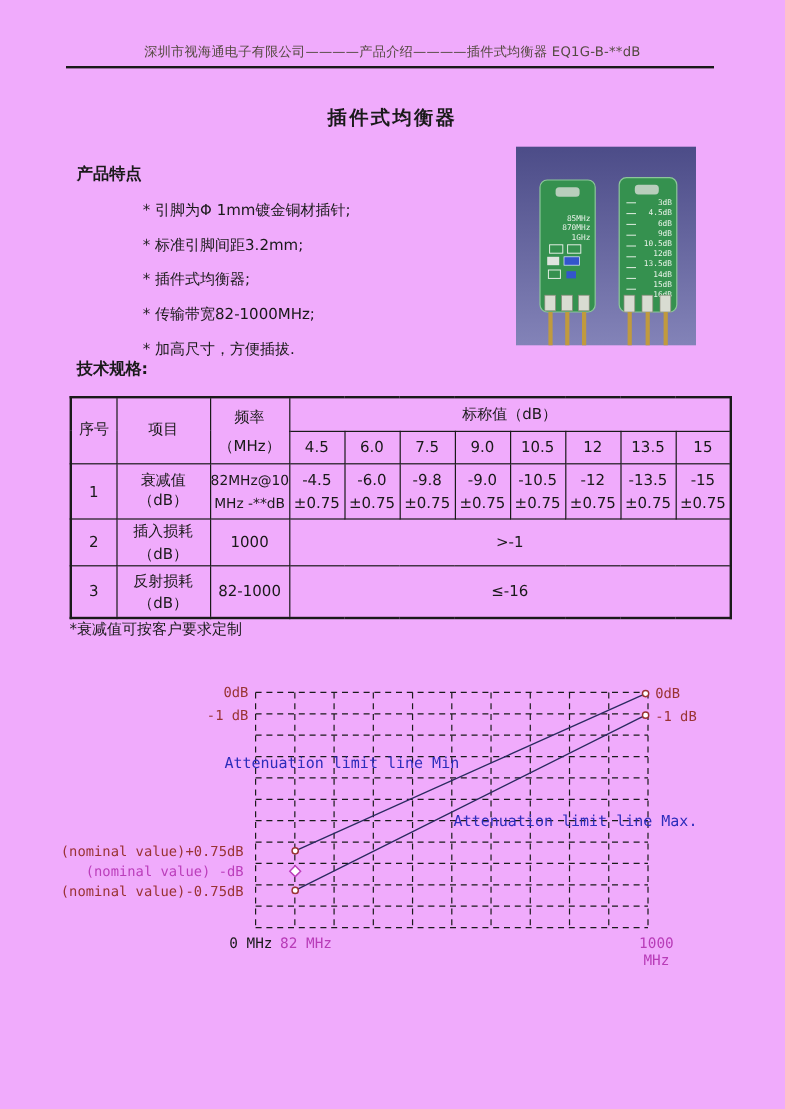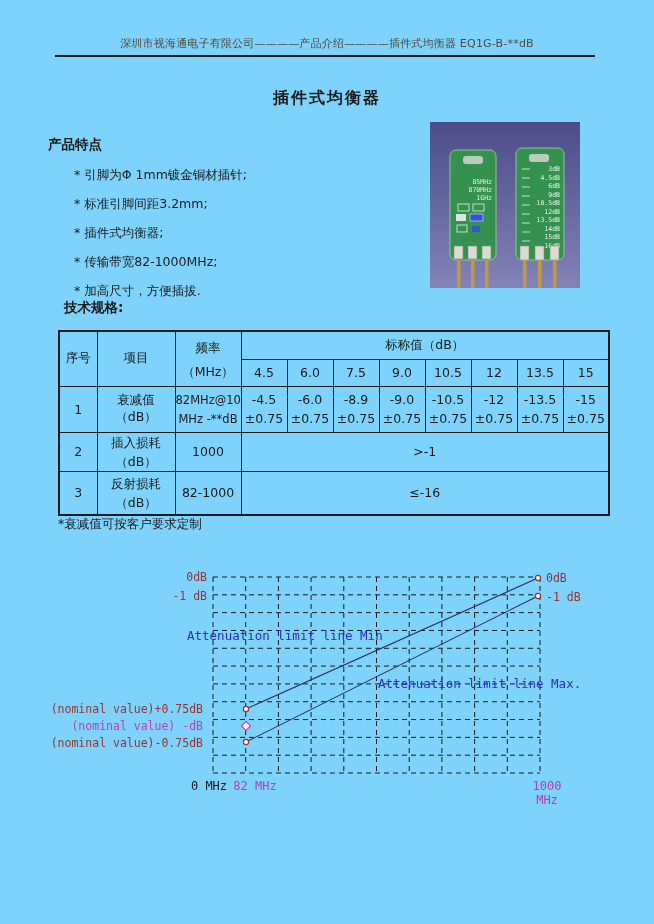--- a/index.html
+++ b/index.html
@@ -1,31 +1,31 @@
 <!DOCTYPE html>
 <html><head>
 <meta charset="utf-8">
 <style>
   html,body{margin:0;padding:0;background:#ffffff;}
   body{font-family:"DejaVu Sans","Liberation Sans",sans-serif;color:#1a1a1a;}
-  .page{position:relative;width:654px;height:924px;background:#7dd3fc;overflow:hidden;}
+  .page{position:relative;width:654px;height:924px;background:#f0abfc;overflow:hidden;}
 
   .header-text{position:absolute;top:36px;left:0;width:100%;text-align:center;
     font-size:11px;color:#53493f;letter-spacing:.2px;}
   .header-rule{position:absolute;top:55px;left:55px;width:540px;height:0;
     border-top:2px solid #1a1a1a;}
 
   .doc-title{position:absolute;top:70px;left:0;width:100%;text-align:center;
     font-weight:bold;font-size:16px;letter-spacing:2px;margin-top:18px;}
   .doc-model{position:absolute;top:98px;left:0;width:100%;text-align:center;
     font-weight:bold;font-size:14px;letter-spacing:1px;}
 
-  .features-heading{position:absolute;top:136px;left:48px;font-weight:bold;font-size:13.5px;}
+  .features-heading{position:absolute;top:136px;left:64px;font-weight:bold;font-size:13.5px;}
   .features-list{position:absolute;top:160px;left:74px;font-size:12.5px;}
-  .features-list .feat{height:29px;line-height:29px;white-space:nowrap;}
+  .features-list .feat{height:29px;line-height:29px;white-space:nowrap;margin-left:45px;}
 
   .photo{position:absolute;top:122px;left:430px;width:150px;height:166px;}
 
   .specs-heading{position:absolute;top:299px;left:64px;font-weight:bold;font-size:13.5px;}
 
   table.spec{position:absolute;top:330px;left:58px;width:550px;border-collapse:collapse;
     table-layout:fixed;text-align:center;font-size:12.5px;border:2px solid #1a1a1a;}
   table.spec th,table.spec td{border:1px solid #1a1a1a;font-weight:normal;padding:0;overflow:hidden;}
   .two-line .l1{line-height:20px;}
   .two-line .l2{line-height:18px;}
@@ -170,21 +170,21 @@
       </td>
       <td class="two-line">
             <div class="l1">-4.5</div>
             <div class="l2">±0.75</div>
           </td>
       <td class="two-line">
             <div class="l1">-6.0</div>
             <div class="l2">±0.75</div>
           </td>
       <td class="two-line">
-            <div class="l1">-8.9</div>
+            <div class="l1">-9.8</div>
             <div class="l2">±0.75</div>
           </td>
       <td class="two-line">
             <div class="l1">-9.0</div>
             <div class="l2">±0.75</div>
           </td>
       <td class="two-line">
             <div class="l1">-10.5</div>
             <div class="l2">±0.75</div>
           </td>

